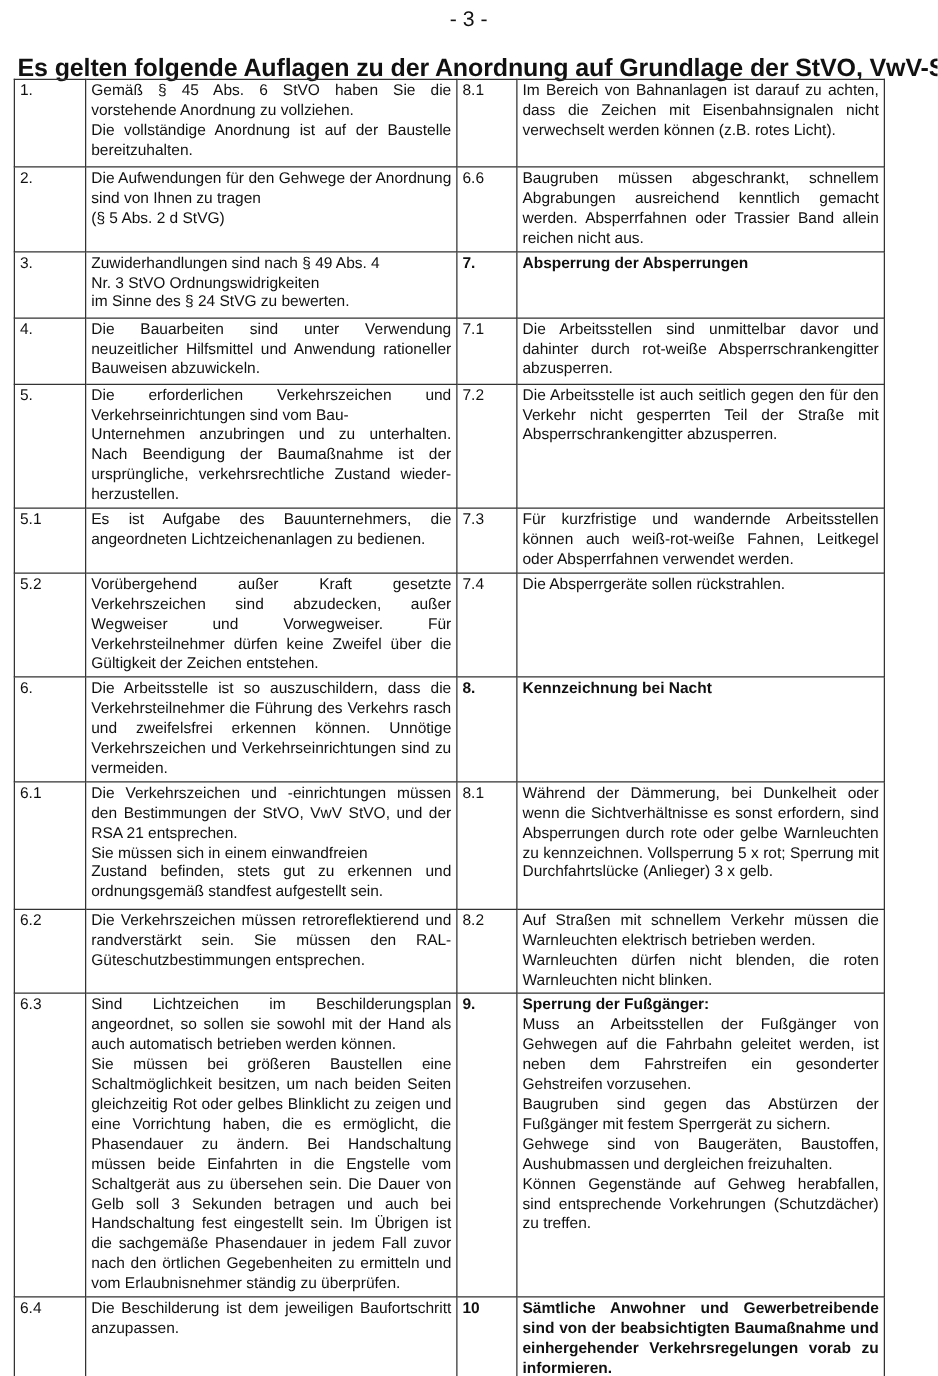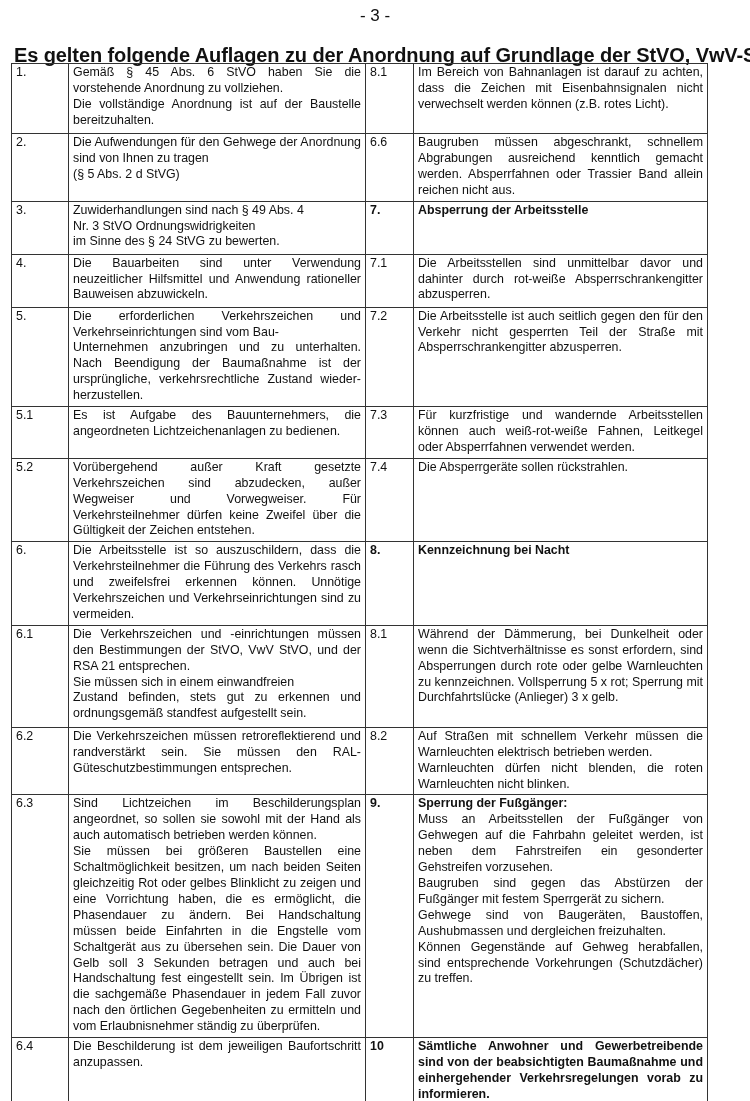--- a/index.html
+++ b/index.html
@@ -67,21 +67,21 @@
       </tr>
       <tr style="height: 53px;">
         <td class="num">3.</td>
         <td class="txt">
           <span class="line">Zuwiderhandlungen sind nach § 49 Abs. 4</span>
           <span class="line">Nr. 3 StVO Ordnungswidrigkeiten</span>
           <span class="line">im Sinne des § 24 StVG zu bewerten.</span>
         </td>
         <td class="num bold">7.</td>
         <td class="txt bold">
-          <span class="line">Absperrung der Arbeitsstelle</span>
+          <span class="line">Absperrung der Absperrungen</span>
         </td>
       </tr>
       <tr style="height: 53px;">
         <td class="num">4.</td>
         <td class="txt">
           <span class="line">Die Bauarbeiten sind unter Verwendung neuzeitlicher Hilfsmittel und Anwendung rationeller Bauweisen abzuwickeln.</span>
         </td>
         <td class="num">7.1</td>
         <td class="txt">
           <span class="line">Die Arbeitsstellen sind unmittelbar davor und dahinter durch rot-weiße Absperrschrankengitter abzusperren.</span>

